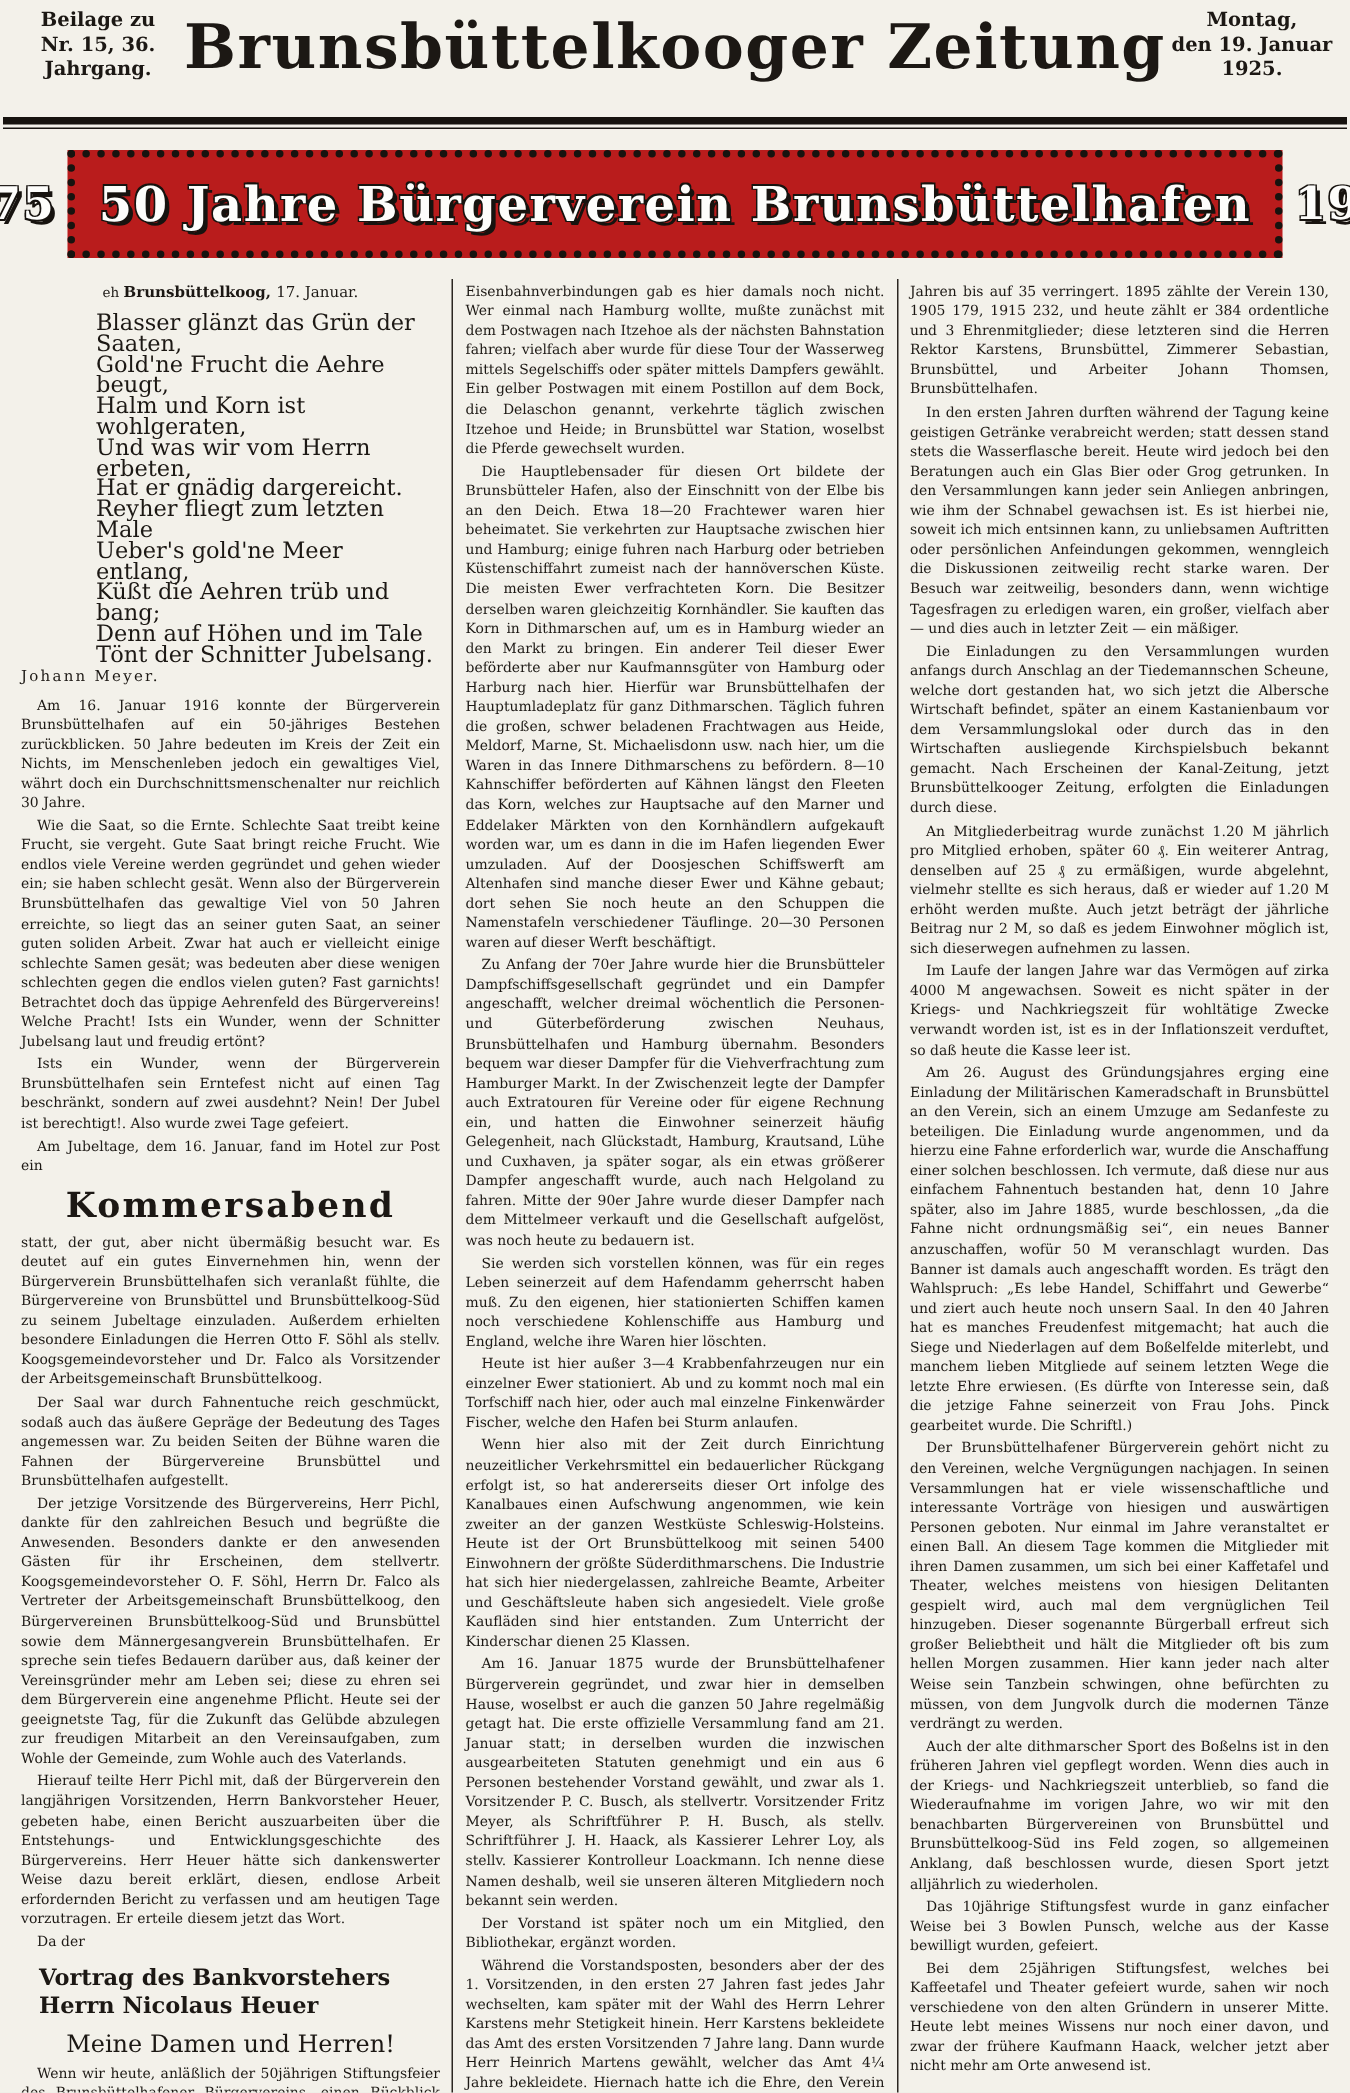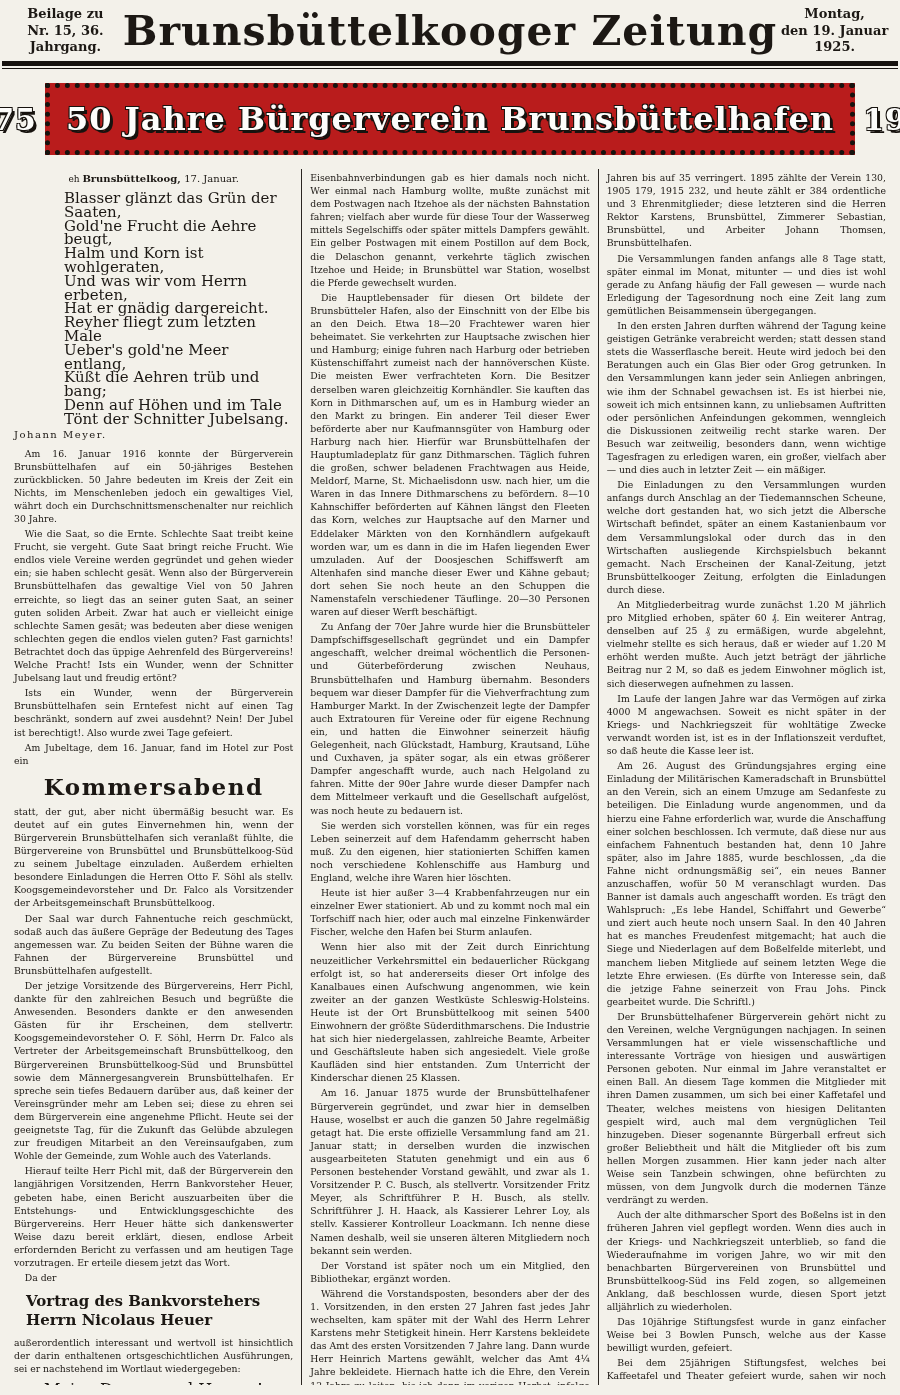--- a/index.html
+++ b/index.html
@@ -3,21 +3,21 @@
 <meta charset="utf-8">
 <style>
   html,body{margin:0;padding:0;}
   body{width:900px;height:1395px;background:#e8e6e0;}
   .page{
     position:relative;width:900px;height:1395px;overflow:hidden;
     background:#f3f1ea;color:#1c1814;
     font-family:"DejaVu Serif","Liberation Serif",serif;
   }
   
-  .masthead{display:flex;align-items:center;padding:5px 8px 3px;height:52px;}
+  .masthead{display:flex;align-items:center;padding:5px 8px 20px;height:52px;}
   .masthead-left,.masthead-right{width:175px;text-align:center;font-weight:bold;font-size:13px;line-height:1.3;}
   .masthead-title{flex:1;text-align:center;font-size:41px;font-weight:bold;letter-spacing:1px;white-space:nowrap;}
   .rule-thick{height:5px;background:#17130f;margin:1px 2px 0;}
   .rule-thin{height:1px;background:#17130f;margin:2px 2px 0;}
   
   .banner{display:flex;align-items:center;justify-content:center;gap:8px;padding:14px 4px 10px;}
   .outline-text{
     color:#fdfdfb;font-weight:bold;
     text-shadow:-1px -1px 0 #17130f,1px -1px 0 #17130f,-1px 1px 0 #17130f,1px 1px 0 #17130f,3px 3px 0 #17130f;
   }
@@ -88,38 +88,36 @@
         <p class="para">Wie die Saat, so die Ernte. Schlechte Saat treibt keine Frucht, sie vergeht. Gute Saat bringt reiche Frucht. Wie endlos viele Vereine werden gegründet und gehen wieder ein; sie haben schlecht gesät. Wenn also der Bürgerverein Brunsbüttelhafen das gewaltige Viel von 50 Jahren erreichte, so liegt das an seiner guten Saat, an seiner guten soliden Arbeit. Zwar hat auch er vielleicht einige schlechte Samen gesät; was bedeuten aber diese wenigen schlechten gegen die endlos vielen guten? Fast garnichts! Betrachtet doch das üppige Aehrenfeld des Bürgervereins! Welche Pracht! Ists ein Wunder, wenn der Schnitter Jubelsang laut und freudig ertönt?</p>
         <p class="para">Ists ein Wunder, wenn der Bürgerverein Brunsbüttelhafen sein Erntefest nicht auf einen Tag beschränkt, sondern auf zwei ausdehnt? Nein! Der Jubel ist berechtigt!. Also wurde zwei Tage gefeiert.</p>
         <p class="para">Am Jubeltage, dem 16. Januar, fand im Hotel zur Post ein</p>
         <h2 class="heading-lg">Kommersabend</h2>
         <p class="para0">statt, der gut, aber nicht übermäßig besucht war. Es deutet auf ein gutes Einvernehmen hin, wenn der Bürgerverein Brunsbüttelhafen sich veranlaßt fühlte, die Bürgervereine von Brunsbüttel und Brunsbüttelkoog-Süd zu seinem Jubeltage einzuladen. Außerdem erhielten besondere Einladungen die Herren Otto F. Söhl als stellv. Koogsgemeindevorsteher und Dr. Falco als Vorsitzender der Arbeitsgemeinschaft Brunsbüttelkoog.</p>
         <p class="para">Der Saal war durch Fahnentuche reich geschmückt, sodaß auch das äußere Gepräge der Bedeutung des Tages angemessen war. Zu beiden Seiten der Bühne waren die Fahnen der Bürgervereine Brunsbüttel und Brunsbüttelhafen aufgestellt.</p>
         <p class="para">Der jetzige Vorsitzende des Bürgervereins, Herr Pichl, dankte für den zahlreichen Besuch und begrüßte die Anwesenden. Besonders dankte er den anwesenden Gästen für ihr Erscheinen, dem stellvertr. Koogsgemeindevorsteher O. F. Söhl, Herrn Dr. Falco als Vertreter der Arbeitsgemeinschaft Brunsbüttelkoog, den Bürgervereinen Brunsbüttelkoog-Süd und Brunsbüttel sowie dem Männergesangverein Brunsbüttelhafen. Er spreche sein tiefes Bedauern darüber aus, daß keiner der Vereinsgründer mehr am Leben sei; diese zu ehren sei dem Bürgerverein eine angenehme Pflicht. Heute sei der geeignetste Tag, für die Zukunft das Gelübde abzulegen zur freudigen Mitarbeit an den Vereinsaufgaben, zum Wohle der Gemeinde, zum Wohle auch des Vaterlands.</p>
         <p class="para">Hierauf teilte Herr Pichl mit, daß der Bürgerverein den langjährigen Vorsitzenden, Herrn Bankvorsteher Heuer, gebeten habe, einen Bericht auszuarbeiten über die Entstehungs- und Entwicklungsgeschichte des Bürgervereins. Herr Heuer hätte sich dankenswerter Weise dazu bereit erklärt, diesen, endlose Arbeit erfordernden Bericht zu verfassen und am heutigen Tage vorzutragen. Er erteile diesem jetzt das Wort.</p>
         <p class="para">Da der</p>
         <h3 class="heading-md">Vortrag des Bankvorstehers Herrn Nicolaus Heuer</h3>
-        <p class="para0">außerordentlich interessant und wertvoll ist hinsichtlich der darin enthaltenen ortsgeschichtlichen Ausführungen, sei er nachstehend im Wortlaut wiedergegeben:</p>
         <div class="salute">Meine Damen und Herren!</div>
         <p class="para">Wenn wir heute, anläßlich der 50jährigen Stiftungsfeier des Brunsbüttelhafener Bürgervereins, einen Rückblick auf die Gründung und Entwickelung des Vereins werfen, dann drängt sich einem unwillkürlich die Frage auf: Wie sah unser Ort wohl vor 50 Jahren aus? Und es dürfte dann wohl allgemein interessieren, wenn ich Ihnen zunächst, soweit mir dies überhaupt möglich ist, einen kurzen Ueberblick hierüber gebe.</p>
       </div>
     <div class="col">
         <p class="para0">Eisenbahnverbindungen gab es hier damals noch nicht. Wer einmal nach Hamburg wollte, mußte zunächst mit dem Postwagen nach Itzehoe als der nächsten Bahnstation fahren; vielfach aber wurde für diese Tour der Wasserweg mittels Segelschiffs oder später mittels Dampfers gewählt. Ein gelber Postwagen mit einem Postillon auf dem Bock, die Delaschon genannt, verkehrte täglich zwischen Itzehoe und Heide; in Brunsbüttel war Station, woselbst die Pferde gewechselt wurden.</p>
         <p class="para">Die Hauptlebensader für diesen Ort bildete der Brunsbütteler Hafen, also der Einschnitt von der Elbe bis an den Deich. Etwa 18—20 Frachtewer waren hier beheimatet. Sie verkehrten zur Hauptsache zwischen hier und Hamburg; einige fuhren nach Harburg oder betrieben Küstenschiffahrt zumeist nach der hannöverschen Küste. Die meisten Ewer verfrachteten Korn. Die Besitzer derselben waren gleichzeitig Kornhändler. Sie kauften das Korn in Dithmarschen auf, um es in Hamburg wieder an den Markt zu bringen. Ein anderer Teil dieser Ewer beförderte aber nur Kaufmannsgüter von Hamburg oder Harburg nach hier. Hierfür war Brunsbüttelhafen der Hauptumladeplatz für ganz Dithmarschen. Täglich fuhren die großen, schwer beladenen Frachtwagen aus Heide, Meldorf, Marne, St. Michaelisdonn usw. nach hier, um die Waren in das Innere Dithmarschens zu befördern. 8—10 Kahnschiffer beförderten auf Kähnen längst den Fleeten das Korn, welches zur Hauptsache auf den Marner und Eddelaker Märkten von den Kornhändlern aufgekauft worden war, um es dann in die im Hafen liegenden Ewer umzuladen. Auf der Doosjeschen Schiffswerft am Altenhafen sind manche dieser Ewer und Kähne gebaut; dort sehen Sie noch heute an den Schuppen die Namenstafeln verschiedener Täuflinge. 20—30 Personen waren auf dieser Werft beschäftigt.</p>
         <p class="para">Zu Anfang der 70er Jahre wurde hier die Brunsbütteler Dampfschiffsgesellschaft gegründet und ein Dampfer angeschafft, welcher dreimal wöchentlich die Personen- und Güterbeförderung zwischen Neuhaus, Brunsbüttelhafen und Hamburg übernahm. Besonders bequem war dieser Dampfer für die Viehverfrachtung zum Hamburger Markt. In der Zwischenzeit legte der Dampfer auch Extratouren für Vereine oder für eigene Rechnung ein, und hatten die Einwohner seinerzeit häufig Gelegenheit, nach Glückstadt, Hamburg, Krautsand, Lühe und Cuxhaven, ja später sogar, als ein etwas größerer Dampfer angeschafft wurde, auch nach Helgoland zu fahren. Mitte der 90er Jahre wurde dieser Dampfer nach dem Mittelmeer verkauft und die Gesellschaft aufgelöst, was noch heute zu bedauern ist.</p>
         <p class="para">Sie werden sich vorstellen können, was für ein reges Leben seinerzeit auf dem Hafendamm geherrscht haben muß. Zu den eigenen, hier stationierten Schiffen kamen noch verschiedene Kohlenschiffe aus Hamburg und England, welche ihre Waren hier löschten.</p>
         <p class="para">Heute ist hier außer 3—4 Krabbenfahrzeugen nur ein einzelner Ewer stationiert. Ab und zu kommt noch mal ein Torfschiff nach hier, oder auch mal einzelne Finkenwärder Fischer, welche den Hafen bei Sturm anlaufen.</p>
         <p class="para">Wenn hier also mit der Zeit durch Einrichtung neuzeitlicher Verkehrsmittel ein bedauerlicher Rückgang erfolgt ist, so hat andererseits dieser Ort infolge des Kanalbaues einen Aufschwung angenommen, wie kein zweiter an der ganzen Westküste Schleswig-Holsteins. Heute ist der Ort Brunsbüttelkoog mit seinen 5400 Einwohnern der größte Süderdithmarschens. Die Industrie hat sich hier niedergelassen, zahlreiche Beamte, Arbeiter und Geschäftsleute haben sich angesiedelt. Viele große Kaufläden sind hier entstanden. Zum Unterricht der Kinderschar dienen 25 Klassen.</p>
         <p class="para">Am 16. Januar 1875 wurde der Brunsbüttelhafener Bürgerverein gegründet, und zwar hier in demselben Hause, woselbst er auch die ganzen 50 Jahre regelmäßig getagt hat. Die erste offizielle Versammlung fand am 21. Januar statt; in derselben wurden die inzwischen ausgearbeiteten Statuten genehmigt und ein aus 6 Personen bestehender Vorstand gewählt, und zwar als 1. Vorsitzender P. C. Busch, als stellvertr. Vorsitzender Fritz Meyer, als Schriftführer P. H. Busch, als stellv. Schriftführer J. H. Haack, als Kassierer Lehrer Loy, als stellv. Kassierer Kontrolleur Loackmann. Ich nenne diese Namen deshalb, weil sie unseren älteren Mitgliedern noch bekannt sein werden.</p>
         <p class="para">Der Vorstand ist später noch um ein Mitglied, den Bibliothekar, ergänzt worden.</p>
         <p class="para">Während die Vorstandsposten, besonders aber der des 1. Vorsitzenden, in den ersten 27 Jahren fast jedes Jahr wechselten, kam später mit der Wahl des Herrn Lehrer Karstens mehr Stetigkeit hinein. Herr Karstens bekleidete das Amt des ersten Vorsitzenden 7 Jahre lang. Dann wurde Herr Heinrich Martens gewählt, welcher das Amt 4¼ Jahre bekleidete. Hiernach hatte ich die Ehre, den Verein 12 Jahre zu leiten, bis ich dann im vorigen Herbst, infolge freiwilligen Rücktritts, durch Herrn Fr. Pichl abgelöst wurde. Wir wollen hoffen, daß Herr Pichl das Amt auch längere Jahre verwalten möge, und an Ihnen, meine Herren Mitglieder, liegt es, ihm das Amt nicht etwa durch ständiges Fernbleiben von den Versammlungen zu verleiden. Von den übrigen Vorstandsmitgliedern verdient noch erwähnt zu werden, daß Herr Heinrich Mohr den Posten eines stellv. Vorsitzenden 13 Jahre lang bekleidete. Herr Butenschön diente dem Verein 4 Jahre als Schriftführer und Herr Thölert 8 Jahre ebenfalls als Schriftführer. Das Amt des Kassierers liegt seit 40 Jahren in den bewährten Händen unseres Herrn Johann Thomsen.</p>
       </div>
     <div class="col">
         <p class="para0">Jahren bis auf 35 verringert. 1895 zählte der Verein 130, 1905 179, 1915 232, und heute zählt er 384 ordentliche und 3 Ehrenmitglieder; diese letzteren sind die Herren Rektor Karstens, Brunsbüttel, Zimmerer Sebastian, Brunsbüttel, und Arbeiter Johann Thomsen, Brunsbüttelhafen.</p>
-        <p class="para">Die Versammlungen fanden anfangs alle 8 Tage statt, später einmal im Monat, mitunter — und dies ist wohl gerade zu Anfang häufig der Fall gewesen — wurde nach Erledigung der Tagesordnung noch eine Zeit lang zum gemütlichen Beisammensein übergegangen.</p>
         <p class="para">In den ersten Jahren durften während der Tagung keine geistigen Getränke verabreicht werden; statt dessen stand stets die Wasserflasche bereit. Heute wird jedoch bei den Beratungen auch ein Glas Bier oder Grog getrunken. In den Versammlungen kann jeder sein Anliegen anbringen, wie ihm der Schnabel gewachsen ist. Es ist hierbei nie, soweit ich mich entsinnen kann, zu unliebsamen Auftritten oder persönlichen Anfeindungen gekommen, wenngleich die Diskussionen zeitweilig recht starke waren. Der Besuch war zeitweilig, besonders dann, wenn wichtige Tagesfragen zu erledigen waren, ein großer, vielfach aber — und dies auch in letzter Zeit — ein mäßiger.</p>
         <p class="para">Die Einladungen zu den Versammlungen wurden anfangs durch Anschlag an der Tiedemannschen Scheune, welche dort gestanden hat, wo sich jetzt die Albersche Wirtschaft befindet, später an einem Kastanienbaum vor dem Versammlungslokal oder durch das in den Wirtschaften ausliegende Kirchspielsbuch bekannt gemacht. Nach Erscheinen der Kanal-Zeitung, jetzt Brunsbüttelkooger Zeitung, erfolgten die Einladungen durch diese.</p>
         <p class="para">An Mitgliederbeitrag wurde zunächst 1.20 M jährlich pro Mitglied erhoben, später 60 ₰. Ein weiterer Antrag, denselben auf 25 ₰ zu ermäßigen, wurde abgelehnt, vielmehr stellte es sich heraus, daß er wieder auf 1.20 M erhöht werden mußte. Auch jetzt beträgt der jährliche Beitrag nur 2 M, so daß es jedem Einwohner möglich ist, sich dieserwegen aufnehmen zu lassen.</p>
         <p class="para">Im Laufe der langen Jahre war das Vermögen auf zirka 4000 M angewachsen. Soweit es nicht später in der Kriegs- und Nachkriegszeit für wohltätige Zwecke verwandt worden ist, ist es in der Inflationszeit verduftet, so daß heute die Kasse leer ist.</p>
         <p class="para">Am 26. August des Gründungsjahres erging eine Einladung der Militärischen Kameradschaft in Brunsbüttel an den Verein, sich an einem Umzuge am Sedanfeste zu beteiligen. Die Einladung wurde angenommen, und da hierzu eine Fahne erforderlich war, wurde die Anschaffung einer solchen beschlossen. Ich vermute, daß diese nur aus einfachem Fahnentuch bestanden hat, denn 10 Jahre später, also im Jahre 1885, wurde beschlossen, „da die Fahne nicht ordnungsmäßig sei“, ein neues Banner anzuschaffen, wofür 50 M veranschlagt wurden. Das Banner ist damals auch angeschafft worden. Es trägt den Wahlspruch: „Es lebe Handel, Schiffahrt und Gewerbe“ und ziert auch heute noch unsern Saal. In den 40 Jahren hat es manches Freudenfest mitgemacht; hat auch die Siege und Niederlagen auf dem Boßelfelde miterlebt, und manchem lieben Mitgliede auf seinem letzten Wege die letzte Ehre erwiesen. (Es dürfte von Interesse sein, daß die jetzige Fahne seinerzeit von Frau Johs. Pinck gearbeitet wurde. Die Schriftl.)</p>
         <p class="para">Der Brunsbüttelhafener Bürgerverein gehört nicht zu den Vereinen, welche Vergnügungen nachjagen. In seinen Versammlungen hat er viele wissenschaftliche und interessante Vorträge von hiesigen und auswärtigen Personen geboten. Nur einmal im Jahre veranstaltet er einen Ball. An diesem Tage kommen die Mitglieder mit ihren Damen zusammen, um sich bei einer Kaffetafel und Theater, welches meistens von hiesigen Delitanten gespielt wird, auch mal dem vergnüglichen Teil hinzugeben. Dieser sogenannte Bürgerball erfreut sich großer Beliebtheit und hält die Mitglieder oft bis zum hellen Morgen zusammen. Hier kann jeder nach alter Weise sein Tanzbein schwingen, ohne befürchten zu müssen, von dem Jungvolk durch die modernen Tänze verdrängt zu werden.</p>
         <p class="para">Auch der alte dithmarscher Sport des Boßelns ist in den früheren Jahren viel gepflegt worden. Wenn dies auch in der Kriegs- und Nachkriegszeit unterblieb, so fand die Wiederaufnahme im vorigen Jahre, wo wir mit den benachbarten Bürgervereinen von Brunsbüttel und Brunsbüttelkoog-Süd ins Feld zogen, so allgemeinen Anklang, daß beschlossen wurde, diesen Sport jetzt alljährlich zu wiederholen.</p>
         <p class="para">Das 10jährige Stiftungsfest wurde in ganz einfacher Weise bei 3 Bowlen Punsch, welche aus der Kasse bewilligt wurden, gefeiert.</p>
         <p class="para">Bei dem 25jährigen Stiftungsfest, welches bei Kaffeetafel und Theater gefeiert wurde, sahen wir noch verschiedene von den alten Gründern in unserer Mitte. Heute lebt meines Wissens nur noch einer davon, und zwar der frühere Kaufmann Haack, welcher jetzt aber nicht mehr am Orte anwesend ist.</p>
       </div>

